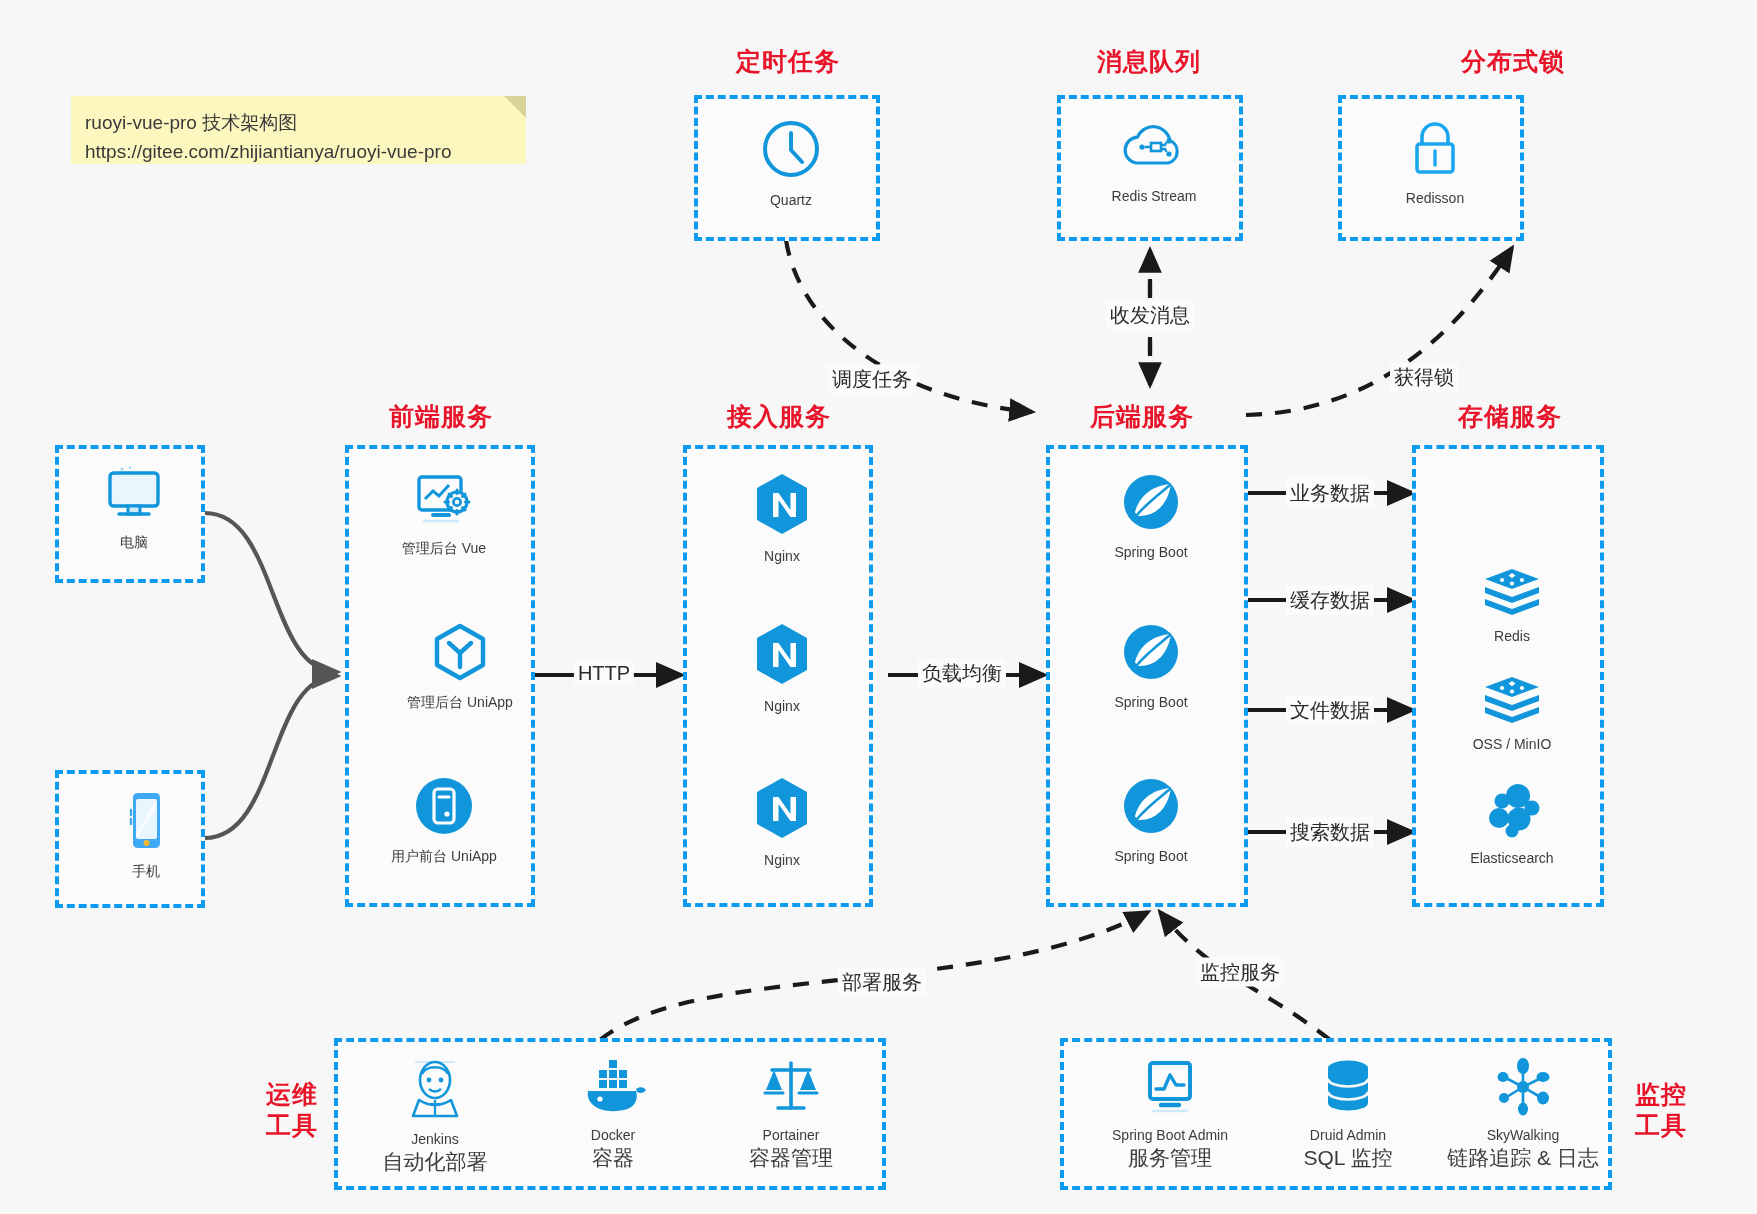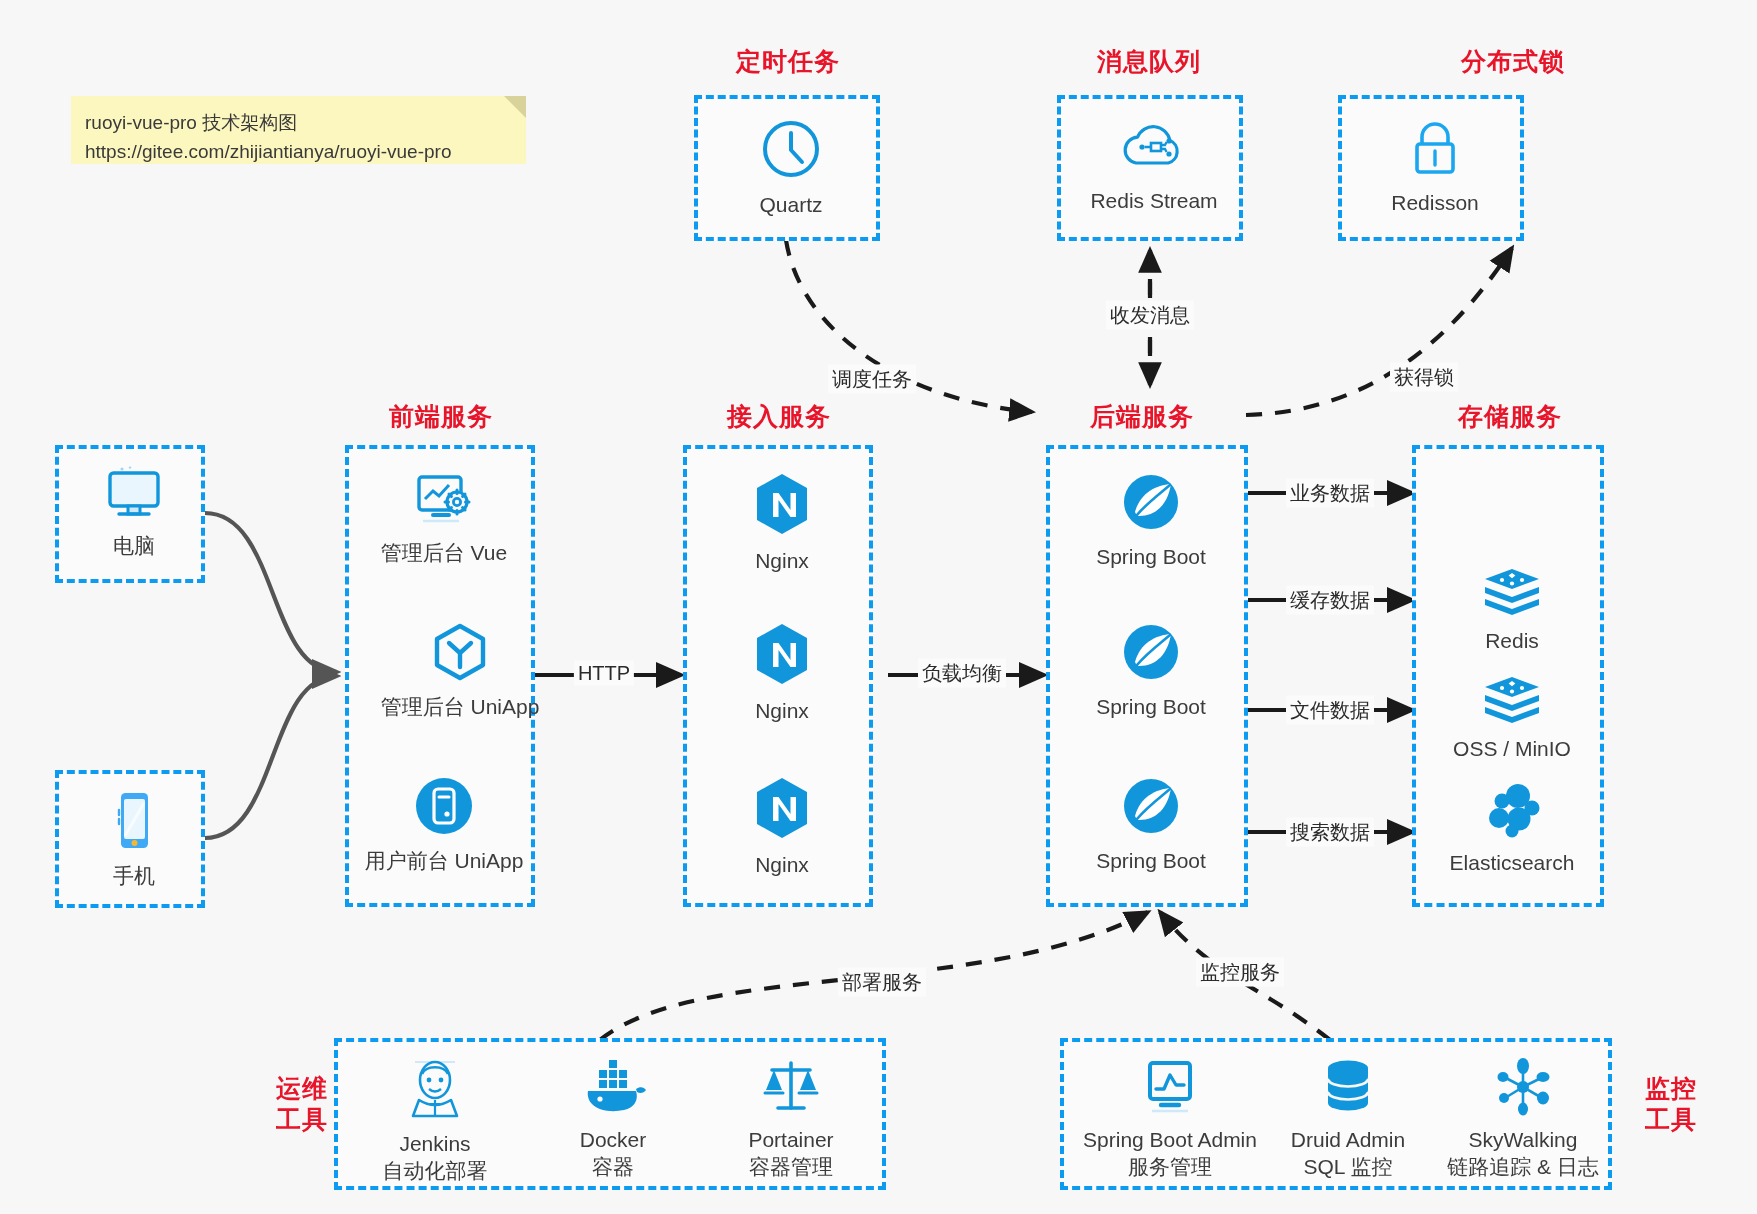--- a/index.html
+++ b/index.html
@@ -24,26 +24,26 @@
     position:absolute;right:0;top:0;width:0;height:0;
     border-left:22px solid transparent;border-top:22px solid #d9d29a;
   }
 
   
   .grp{position:absolute;border:4px dashed #0d9bf2;background:#fbfbfb;box-sizing:border-box;}
   .grp-title{
     position:absolute;color:#e8152a;font-size:25px;font-weight:bold;
     white-space:nowrap;letter-spacing:1px;
   }
-  .grp-title.side{text-align:right;line-height:1.25;}
+  .grp-title.side{text-align:center;line-height:1.25;margin-top:6px;}
 
   
   .node{position:absolute;display:flex;flex-direction:column;align-items:center;justify-content:flex-start;}
   .node .ic{display:block;}
-  .node .lbl{margin-top:6px;font-size:21px;color:#3c3c3c;white-space:nowrap;text-align:center;line-height:1.3;}
+  .node .lbl{margin-top:6px;font-size:14px;color:#3c3c3c;white-space:nowrap;text-align:center;line-height:1.3;}
   .node .lbl2{font-size:21px;color:#3c3c3c;white-space:nowrap;text-align:center;line-height:1.35;}
 
   
   .elab{
     position:absolute;background:#fbfbfb;padding:1px 4px;
     font-size:20px;color:#2b2b2b;white-space:nowrap;transform:translate(-50%,-50%);
   }
 </style>
 </head>
 <body>
@@ -146,21 +146,21 @@
           <path d="M17 49 h30" stroke="#1296db" stroke-width="3.4" stroke-linecap="round"></path>
           <circle cx="20" cy="4" r="1.6" fill="#9fd6f6"></circle>
             <circle cx="28" cy="2.6" r="1.2" fill="#9fd6f6"></circle>
         </svg>
       </span>
       <span class="lbl">电脑</span>
     </div>
   </div>
 
   <div class="grp" style="left:55px;top:770px;width:150px;height:138px;">
-    <div class="node" style="left:0;top:16px;width:150px;">
+    <div class="node" style="left:12px;top:16px;width:150px;">
       <span class="ic">
         <svg width="46" height="62" viewBox="0 0 46 62">
           <rect x="10" y="3" width="27" height="55" rx="4.5" fill="#3fa9f5"></rect>
           <rect x="13" y="9" width="21" height="40" rx="2" fill="#eaf6fe"></rect>
           <path d="M14 46 L33 13" stroke="#ffffff" stroke-width="3" opacity=".75"></path>
           <circle cx="23.5" cy="53" r="3" fill="#f5b833"></circle>
           <path d="M8 20 v5 M8 29 v5" stroke="#3fa9f5" stroke-width="2.4" stroke-linecap="round"></path>
         </svg>
       </span>
       <span class="lbl">手机</span>

